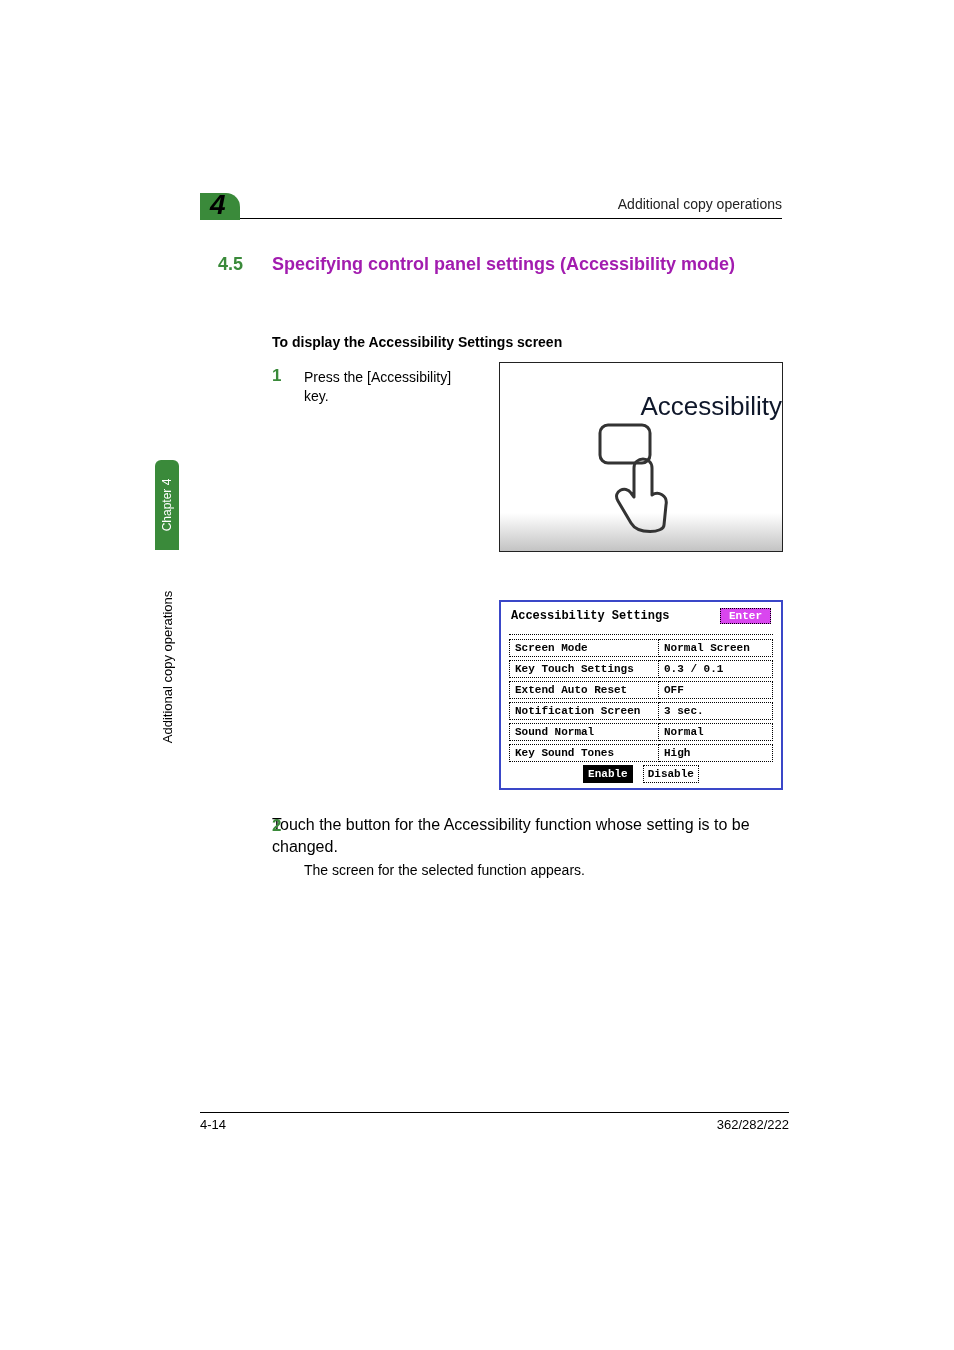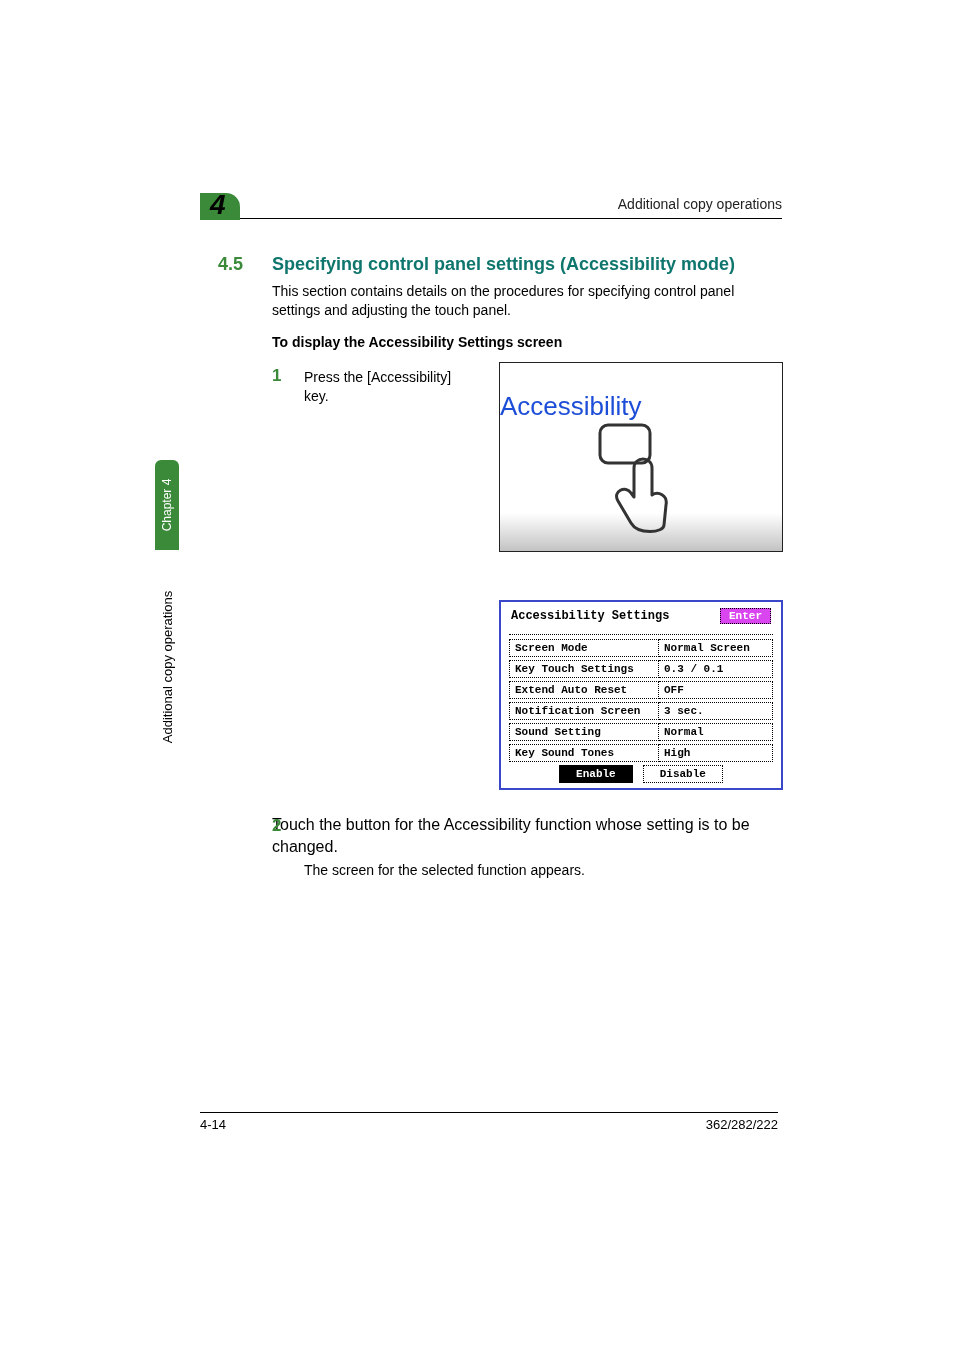--- a/index.html
+++ b/index.html
@@ -62,21 +62,21 @@
     left: 0;
     top: 0;
     font-size: 18px;
     font-weight: bold;
     color: #3a8a3a;
   }
   .sec-title {
     margin-left: 54px;
     font-size: 18px;
     font-weight: bold;
-    color: #0f766e;
+    color: #a21caf;
   }
   .intro {
     position: absolute;
     top: 282px;
     left: 272px;
     right: 172px;
     font-size: 14px;
     line-height: 1.35;
   }
   .subhead {
@@ -119,24 +119,24 @@
   }
   .illus-panel .grad {
     position: absolute;
     left: 0; right: 0; bottom: 0;
     height: 38px;
     background: linear-gradient(to bottom, #fff, #c3c3c3);
   }
   .illus-panel .label {
     position: absolute;
     top: 28px; left: 0; right: 0;
-    text-align: left;
+    text-align: right;
     font-family: Arial, sans-serif;
     font-size: 26px;
-    color: #1d4ed8;
+    color: #0f172a;
   }
   .finger-svg {
     position: absolute;
     top: 60px;
     left: 98px;
     width: 110px;
     height: 110px;
   }
   .result-text {
     position: absolute;
@@ -206,21 +206,21 @@
     font-weight: bold;
   }
   .lcd-bottom {
     display: flex;
     justify-content: center;
     gap: 10px;
     margin-top: 3px;
   }
   .lcd-bottom .btn {
     border: 1px dotted #000;
-    padding: 2px 16px;
+    padding: 2px 4px;
     font-size: 11px;
     font-weight: bold;
   }
   .lcd-bottom .enable {
     background: #000;
     color: #fff;
   }
   .step2 {
     position: absolute;
     top: 814px;
@@ -266,21 +266,21 @@
     position: absolute;
     left: 50%; top: 50%;
     transform: translate(-50%, -50%) rotate(-90deg);
     white-space: nowrap;
     font-size: 13px;
     color: #000;
   }
   .footer {
     position: absolute;
     left: 200px;
-    right: 176px;
+    right: 165px;
     top: 1112px;
   }
   .footer-rule {
     border: none;
     border-top: 1px solid #000;
   }
   .footer-row {
     display: flex;
     justify-content: space-between;
     font-size: 13px;
@@ -300,21 +300,20 @@
   <div class="chapter-badge">
     <div class="bg"></div>
     <div class="num">4</div>
   </div>
 
   <div class="sec-heading">
     <div class="sec-num">4.5</div>
     <div class="sec-title">Specifying control panel settings (Accessibility mode)</div>
   </div>
 
-  <div class="intro">This section contains details on the procedures for specifying control panel settings and adjusting the touch panel.</div>
 
   <div class="subhead">To display the Accessibility Settings screen</div>
 
   <div class="step1-row">
     <div class="step-num">1</div>
     <div class="step-text">Press the [Accessibility] key.</div>
   </div>
 
   <div class="illus-panel">
     <div class="grad"></div>
@@ -343,21 +342,21 @@
     </div>
     <div class="lcd-row">
       <div class="lcd-btn">Extend Auto Reset</div>
       <div class="lcd-val">OFF</div>
     </div>
     <div class="lcd-row">
       <div class="lcd-btn">Notification Screen</div>
       <div class="lcd-val">3 sec.</div>
     </div>
     <div class="lcd-row">
-      <div class="lcd-btn">Sound Setting</div>
+      <div class="lcd-btn">Sound Normal</div>
       <div class="lcd-val">Normal</div>
     </div>
     <div class="lcd-row">
       <div class="lcd-btn">Key Sound Tones</div>
       <div class="lcd-val">High</div>
     </div>
 
     <div class="lcd-bottom">
       <div class="btn enable">Enable</div>
       <div class="btn">Disable</div>

